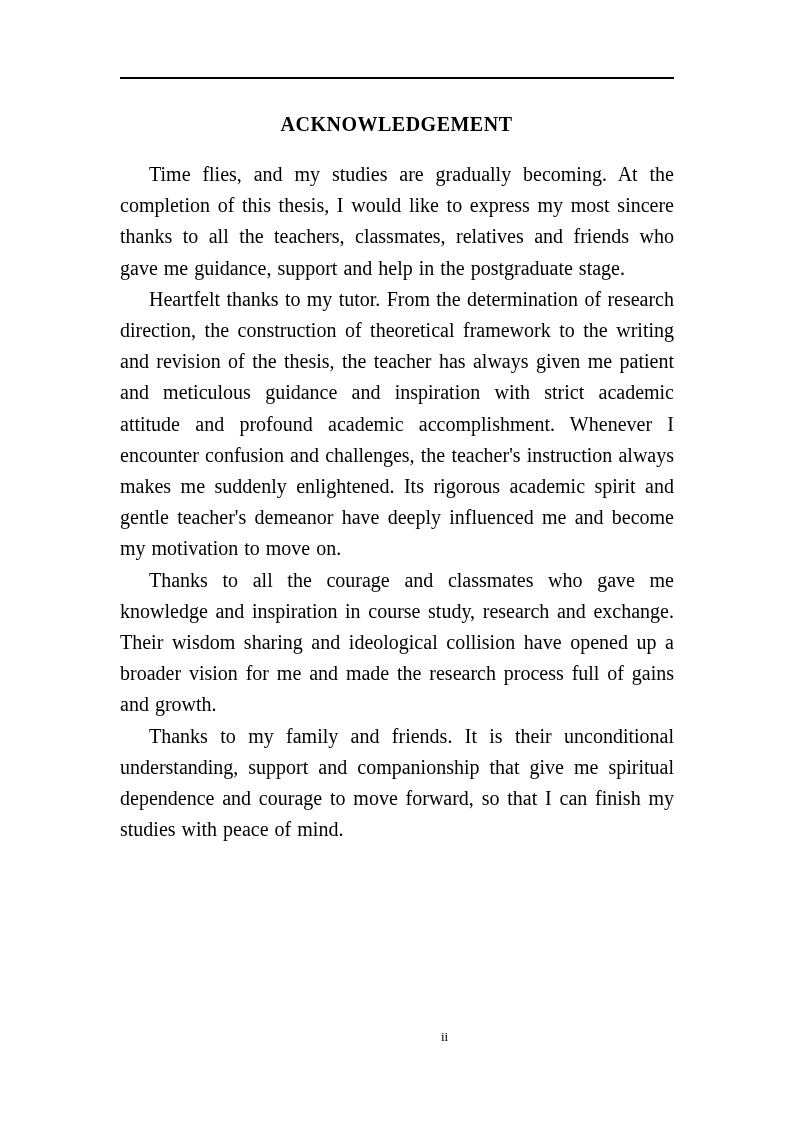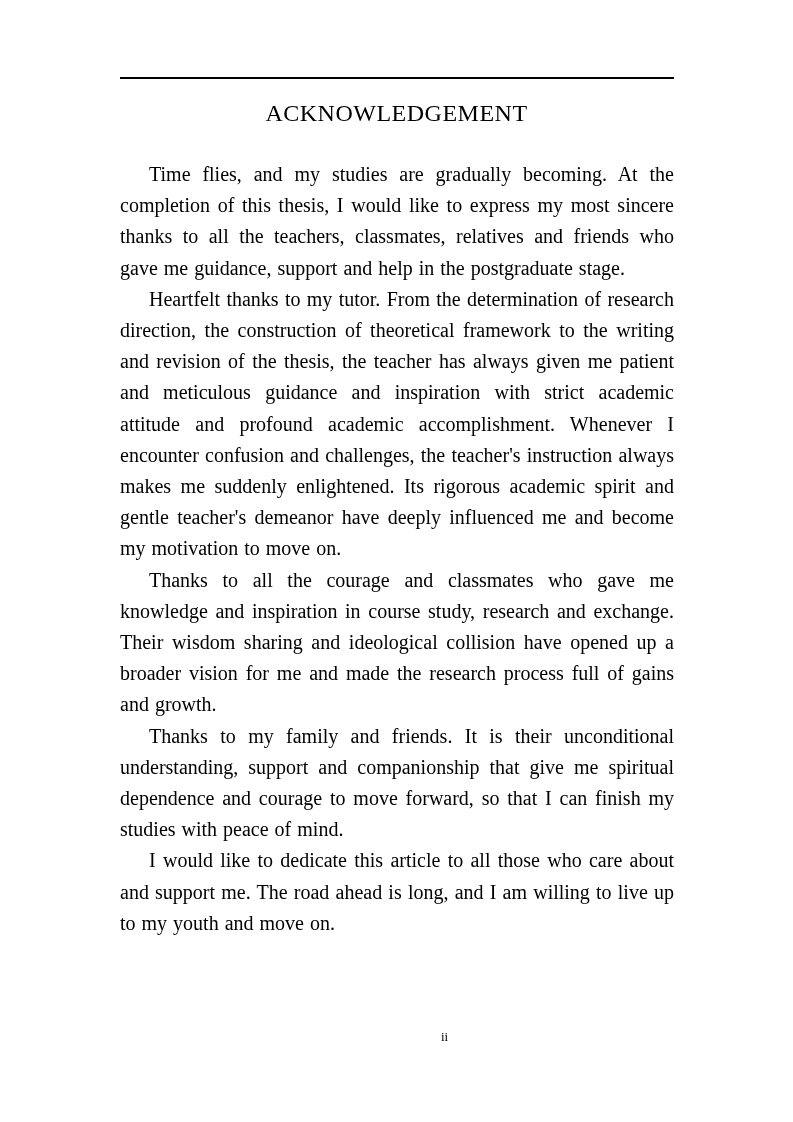--- a/index.html
+++ b/index.html
@@ -19,27 +19,27 @@
   .header-rule {
     position: absolute;
     top: 77px;
     left: 120px;
     width: 554px;
     height: 0;
     border-top: 2px solid #000000;
   }
   .doc-title {
     position: absolute;
-    top: 100px;
+    top: 113px;
     left: 0;
     width: 100%;
     margin: 0;
     text-align: center;
-    font-size: 24px;
-    font-weight: normal;
+    font-size: 20px;
+    font-weight: bold;
     letter-spacing: 0.5px;
     color: #000000;
   }
   .body-text {
     position: absolute;
     top: 159px;
     left: 120px;
     width: 554px;
   }
   .body-text p {
@@ -70,18 +70,17 @@
 
   <div class="header-rule"></div>
 
   <h1 class="doc-title">ACKNOWLEDGEMENT</h1>
 
   <div class="body-text">
     <p>Time flies, and my studies are gradually becoming. At the completion of this thesis, I would like to express my most sincere thanks to all the teachers, classmates, relatives and friends who gave me guidance, support and help in the postgraduate stage.</p>
     <p>Heartfelt thanks to my tutor. From the determination of research direction, the construction of theoretical framework to the writing and revision of the thesis, the teacher has always given me patient and meticulous guidance and inspiration with strict academic attitude and profound academic accomplishment. Whenever I encounter confusion and challenges, the teacher's instruction always makes me suddenly enlightened. Its rigorous academic spirit and gentle teacher's demeanor have deeply influenced me and become my motivation to move on.</p>
     <p>Thanks to all the courage and classmates who gave me knowledge and inspiration in course study, research and exchange. Their wisdom sharing and ideological collision have opened up a broader vision for me and made the research process full of gains and growth.</p>
     <p>Thanks to my family and friends. It is their unconditional understanding, support and companionship that give me spiritual dependence and courage to move forward, so that I can finish my studies with peace of mind.</p>
-    <p>I would like to dedicate this article to all those who care about and support me. The road ahead is long, and I am willing to live up to my youth and move on.</p>
   </div>
 
   <div class="page-number">ii</div>
 
 </div>
 
 </body></html>

